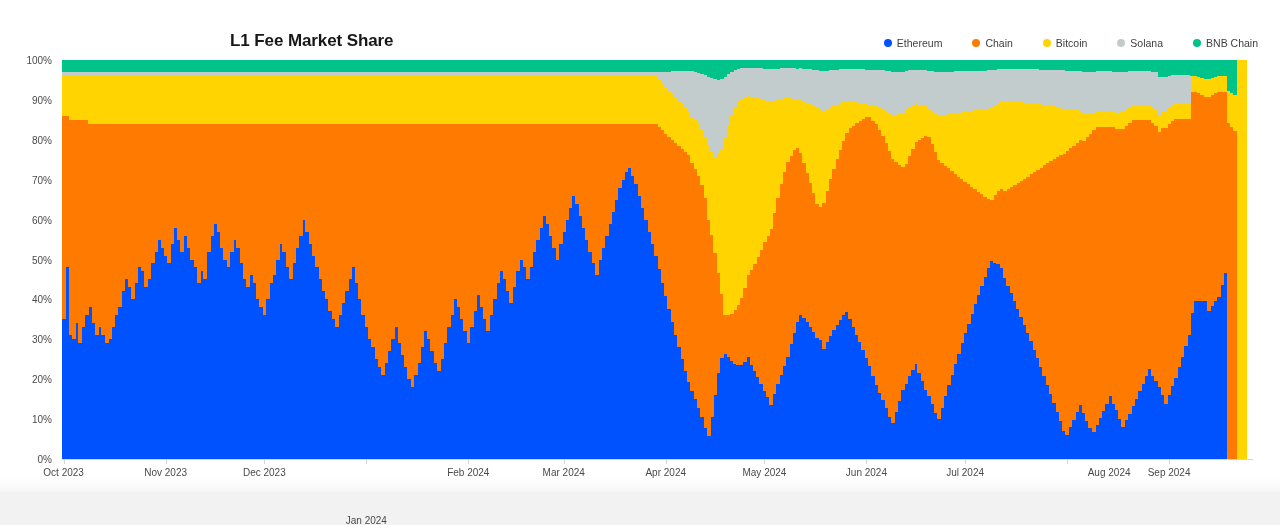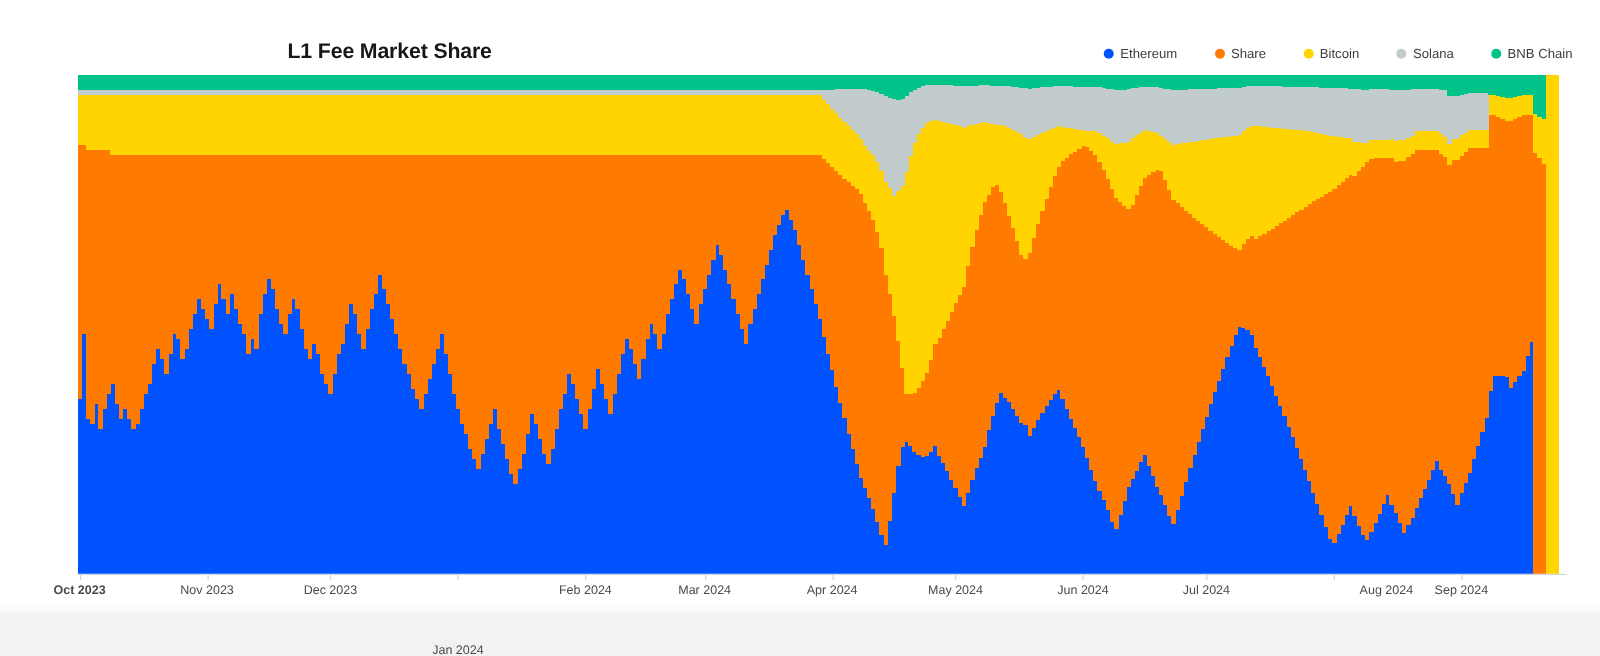--- a/index.html
+++ b/index.html
@@ -140,40 +140,53 @@
 
   <div id="chart-title">L1 Fee Market Share</div>
 
   <div id="legend">
       <div class="legend-item">
         <span class="legend-dot" style="background: rgb(0, 82, 255);"></span>
         <span>Ethereum</span>
       </div>
       <div class="legend-item">
         <span class="legend-dot" style="background: rgb(255, 122, 0);"></span>
-        <span>Share</span>
+        <span>Chain</span>
       </div>
       <div class="legend-item">
         <span class="legend-dot" style="background: rgb(255, 212, 0);"></span>
         <span>Bitcoin</span>
       </div>
       <div class="legend-item">
         <span class="legend-dot" style="background: rgb(195, 204, 204);"></span>
         <span>Solana</span>
       </div>
       <div class="legend-item">
         <span class="legend-dot" style="background: rgb(0, 195, 137);"></span>
         <span>BNB Chain</span>
       </div>
     </div>
 
   <div id="plot-wrap">
+    <div id="y-axis">
+        <div class="y-tick-label" style="top: 60px;">100%</div>
+        <div class="y-tick-label" style="top: 99.9px;">90%</div>
+        <div class="y-tick-label" style="top: 139.8px;">80%</div>
+        <div class="y-tick-label" style="top: 179.7px;">70%</div>
+        <div class="y-tick-label" style="top: 219.6px;">60%</div>
+        <div class="y-tick-label" style="top: 259.5px;">50%</div>
+        <div class="y-tick-label" style="top: 299.4px;">40%</div>
+        <div class="y-tick-label" style="top: 339.3px;">30%</div>
+        <div class="y-tick-label" style="top: 379.2px;">20%</div>
+        <div class="y-tick-label" style="top: 419.1px;">10%</div>
+        <div class="y-tick-label" style="top: 459px;">0%</div>
+      </div>
     <div id="x-axis">
         <div class="x-tick-mark" style="left: 63.645px;"></div>
-        <div class="x-tick-label" style="left: 63.645px; font-weight: bold;">Oct 2023</div>
+        <div class="x-tick-label" style="left: 63.645px;">Oct 2023</div>
         <div class="x-tick-mark" style="left: 165.637px;"></div>
         <div class="x-tick-label" style="left: 165.637px;">Nov 2023</div>
         <div class="x-tick-mark" style="left: 264.338px;"></div>
         <div class="x-tick-label" style="left: 264.338px;">Dec 2023</div>
         <div class="x-tick-mark" style="left: 366.33px;"></div>
         <div class="x-tick-label" style="left: 366.33px; margin-top: 48px;">Jan 2024</div>
         <div class="x-tick-mark" style="left: 468.322px;"></div>
         <div class="x-tick-label" style="left: 468.322px;">Feb 2024</div>
         <div class="x-tick-mark" style="left: 563.733px;"></div>
         <div class="x-tick-label" style="left: 563.733px;">Mar 2024</div>

